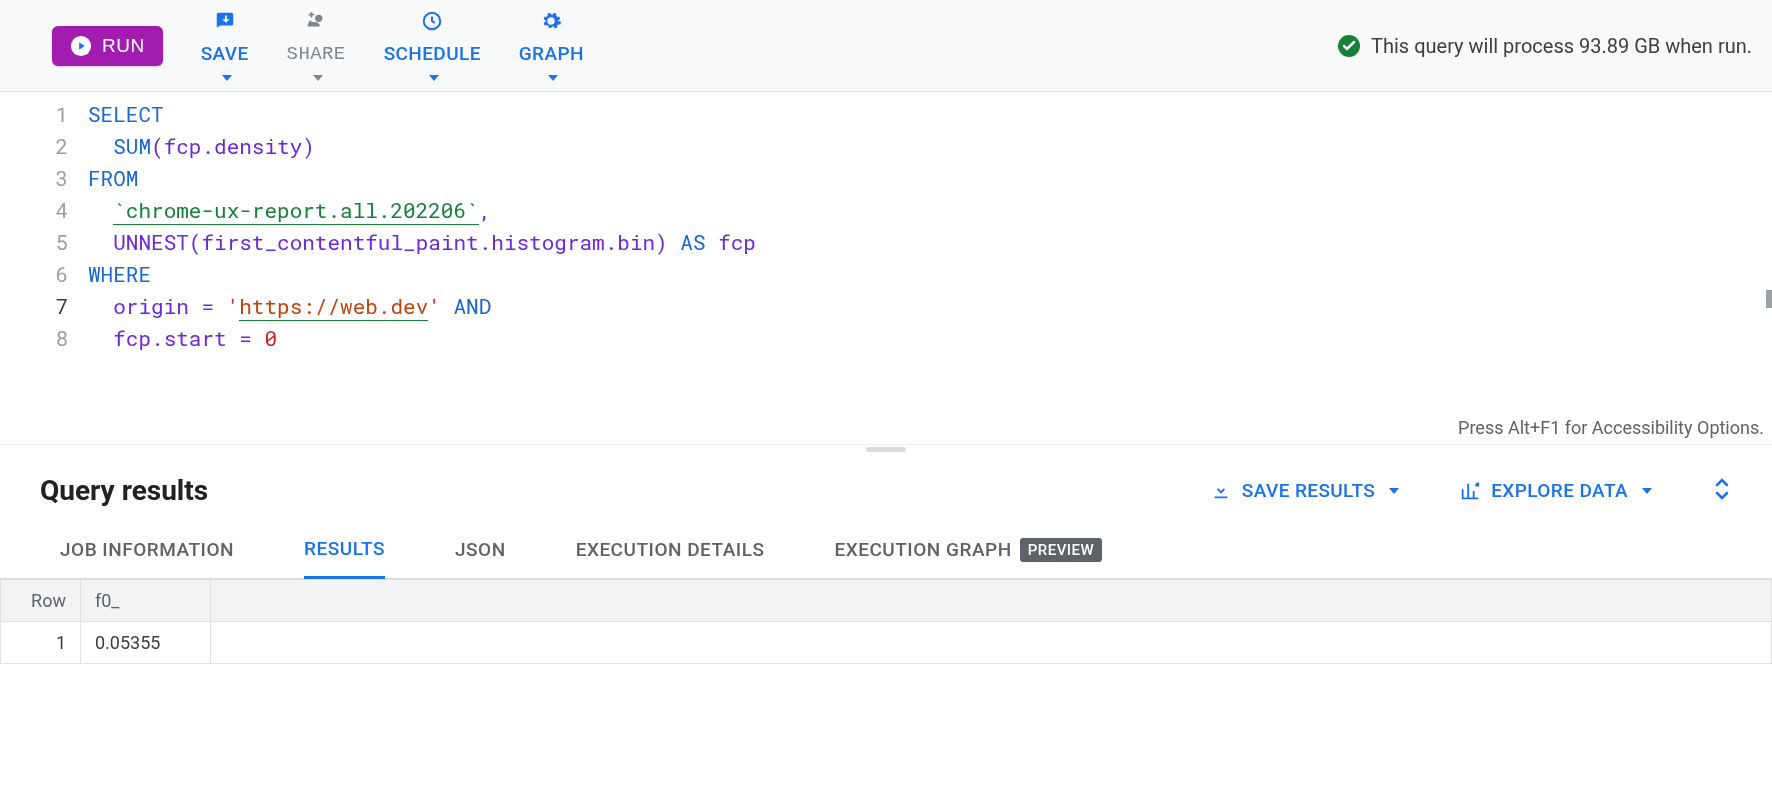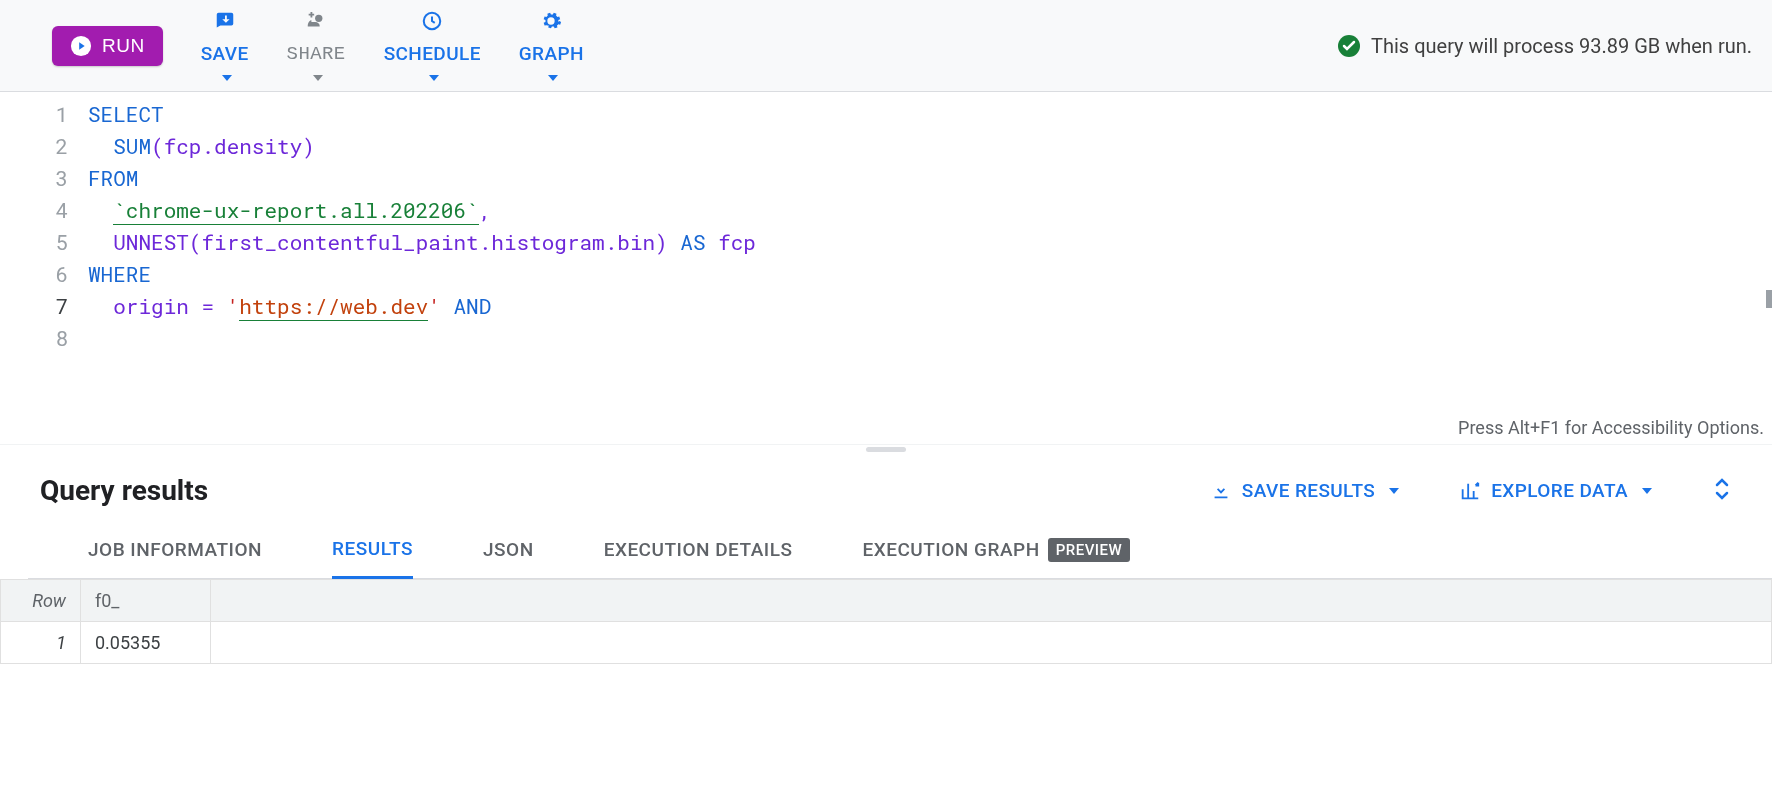--- a/index.html
+++ b/index.html
@@ -145,21 +145,20 @@
   }
   .collapse-toggle { color:#1a73e8; cursor:pointer; }
 
   
   .tabs {
     display:flex;
     gap: 70px;
     padding: 0 60px;
     border-bottom: 1px solid #dadce0;
     align-items:center;
-    margin-left:28px;
   }
   .tab {
     padding: 16px 0;
     font-size: 19px;
     font-weight: 500;
     letter-spacing: 0.5px;
     color:#5f6368;
     cursor:pointer;
     display:inline-flex;
     align-items:center;
@@ -189,21 +188,21 @@
     border: 1px solid #e0e0e0;
     padding: 10px 14px;
     text-align: left;
     color:#3c4043;
   }
   table.result th {
     background:#f1f3f4;
     font-weight: 400;
     color:#5f6368;
   }
-  table.result td.rownum, table.result th.rownum { text-align:right; width:80px;font-style:italic;}
+  table.result td.rownum, table.result th.rownum { text-align:right; width:80px;}
   table.result td.val, table.result th.val { width:130px; }
 </style>
 </head>
 <body>
 
 <div class="toolbar">
   <button class="btn-run">
     <span class="icon-slot">
       <svg width="22" height="22" viewBox="0 0 24 24">
           <circle cx="12" cy="12" r="11" fill="#fff"></circle>
@@ -281,20 +280,21 @@
     <div class="ln">8</div>
   </div>
   <div class="code">
     <div class="line"><span class="kw">SELECT</span></div>
     <div class="line">  <span class="fn">SUM</span><span class="id">(fcp.density)</span></div>
     <div class="line"><span class="kw">FROM</span></div>
     <div class="line">  <span class="tbl">`chrome-ux-report.all.202206`</span><span class="id">,</span></div>
     <div class="line">  <span class="id">UNNEST</span><span class="id">(first_contentful_paint.histogram.bin)</span> <span class="kw">AS</span><span class="id"> fcp</span></div>
     <div class="line"><span class="kw">WHERE</span></div>
     <div class="line">  <span class="id">origin = </span><span class="str">'</span><span class="url">https://web.dev</span><span class="str">'</span><span class="kw"> AND</span></div>
+    <div class="line">  <span class="id">fcp.start = </span><span class="num">0</span></div>
   </div>
   <span class="cursor-tick"></span>
   <div class="accessibility-hint">Press Alt+F1 for Accessibility Options.</div>
 </div>
 
 <div class="drag-handle">
   <div class="grip"></div>
 </div>
 
 <div class="results-header">

